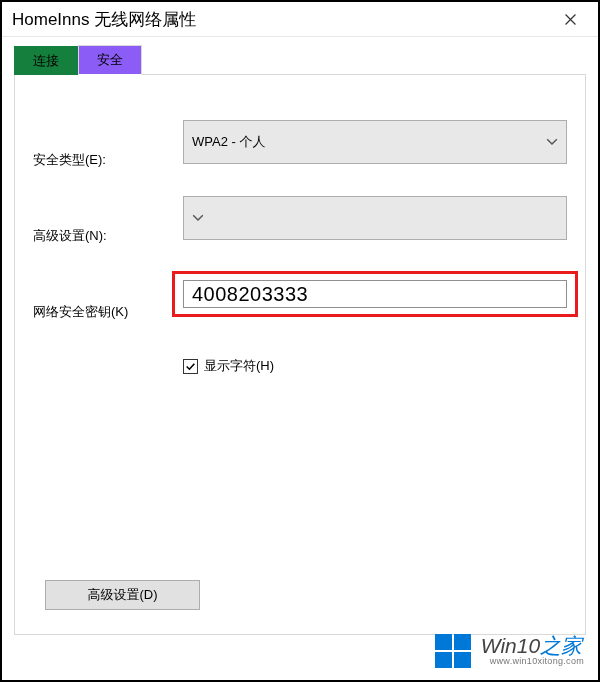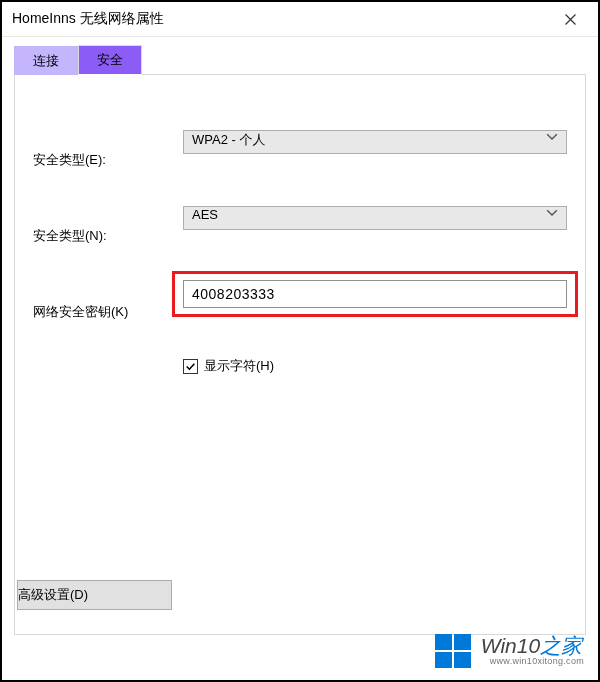--- a/index.html
+++ b/index.html
@@ -28,21 +28,21 @@
     .titlebar {
       height: 35px;
       display: flex;
       align-items: center;
       padding: 0 8px 0 10px;
       background: #fff;
       border-bottom: 1px solid #e8e8e8;
     }
     .title-text {
       flex: 1;
-      font-size: 14px;
+      font-size: 17px;
       color: #000;
     }
     .close-btn {
       width: 40px;
       height: 28px;
       display: flex;
       align-items: center;
       justify-content: center;
       cursor: pointer;
       color: #333;
@@ -69,21 +69,21 @@
       border-bottom: none;
       margin-bottom: -1px;
       position: relative;
     }
     .tab.active {
       background: #8b5cf6;
       border-color: #d9d9d9;
       border-bottom: 1px solid #fff;
     }
     .tab.inactive {
-      background: #c4b5fd;
+      background: #15803d;
       border-color: transparent;
     }
     .tabpanel {
       border: 1px solid #d9d9d9;
       border-top: none;
       min-height: 560px;
       padding: 40px 18px 18px 18px;
       position: relative;
     }
     .form-row {
@@ -96,24 +96,25 @@
       color: #000;
       font-size: 13px;
       margin-top: 36px;
     }
     .form-control-wrap {
       flex: 1;
       position: relative;
     }
     .select {
       width: 100%;
-      height: 24px;
+      height: 44px;
       border: 1px solid #adadad;
       background: #e8e8e8;
       display: flex;
+      align-items: center;
       padding: 0 8px;
       position: relative;
       cursor: pointer;
       font-size: 13px;
     }
     .select-text { flex: 1; }
     .select-arrow {
       width: 12px;
       height: 12px;
       display: flex;
@@ -123,21 +124,21 @@
     .input-red-wrap {
       border: 3px solid #ea1b1c;
       padding: 6px 8px;
       margin: -9px -11px;
     }
     .text-input {
       width: 100%;
       height: 28px;
       border: 1px solid #8f8f8f;
       background: #fff;
-      font-size: 14px;
+      font-size: 20px;
       padding: 0 8px;
       outline: none;
       font-family: inherit;
       letter-spacing: 0.5px;
     }
     .checkbox-row {
       display: flex;
       align-items: center;
       margin-left: 150px;
       margin-top: 36px;
@@ -151,30 +152,31 @@
       align-items: center;
       justify-content: center;
       cursor: pointer;
       font-size: 11px;
       line-height: 1;
     }
     .checkbox svg { width: 11px; height: 11px; }
     .checkbox-label { font-size: 13px; cursor: pointer; }
     .advanced-btn {
       position: absolute;
-      left: 2px;
+      left: 30px;
       bottom: 24px;
       width: 155px;
       height: 30px;
       background: #e1e1e1;
       border: 1px solid #adadad;
       font-size: 13px;
       cursor: pointer;
       display: flex;
       align-items: center;
+      justify-content: center;
       font-family: inherit;
     }
     .watermark {
       position: absolute;
       right: 14px;
       bottom: 10px;
       display: flex;
       align-items: center;
       gap: 8px;
     }
@@ -237,24 +239,23 @@
               <span class="select-arrow">
                 <svg viewBox="0 0 10 6">
                     <path d="M1 1 L5 5 L9 1" stroke="#555" stroke-width="1.2" fill="none"></path>
                   </svg>
               </span>
             </div>
           </div>
         </div>
 
         <div class="form-row">
-          <div class="form-label">安全类型(N):</div>
+          <div class="form-label">高级设置(N):</div>
           <div class="form-control-wrap">
             <div class="select">
-              <span class="select-text">AES</span>
               <span class="select-arrow">
                 <svg viewBox="0 0 10 6">
                     <path d="M1 1 L5 5 L9 1" stroke="#555" stroke-width="1.2" fill="none"></path>
                   </svg>
               </span>
             </div>
           </div>
         </div>
 
         <div class="form-row">

